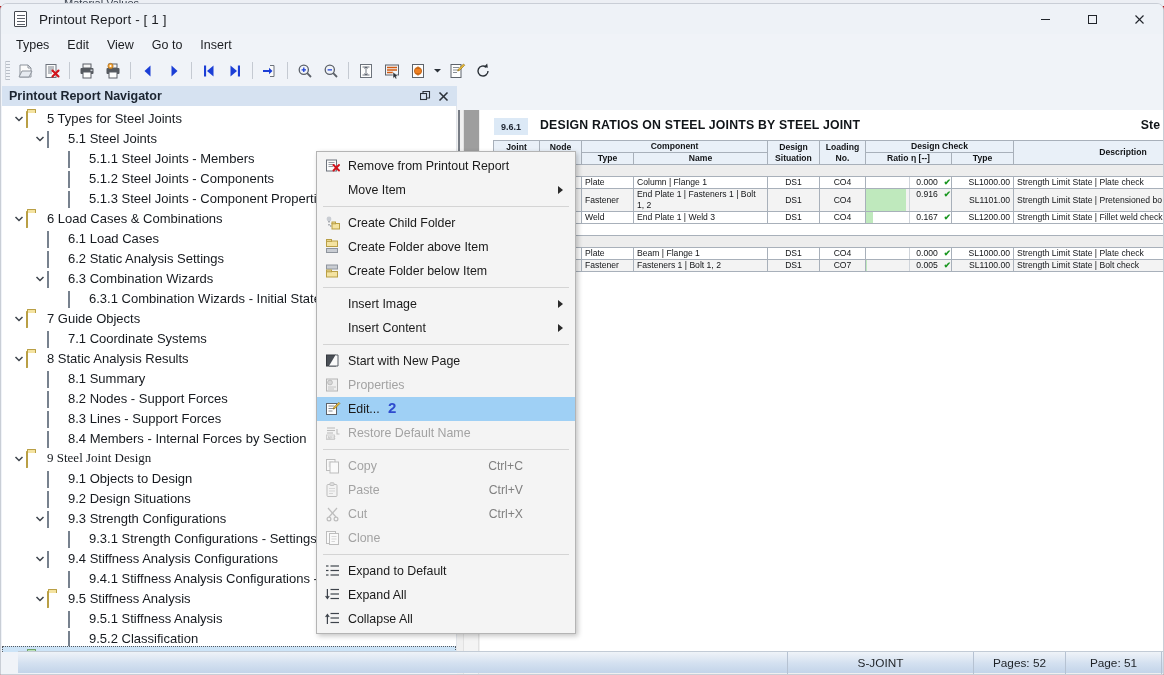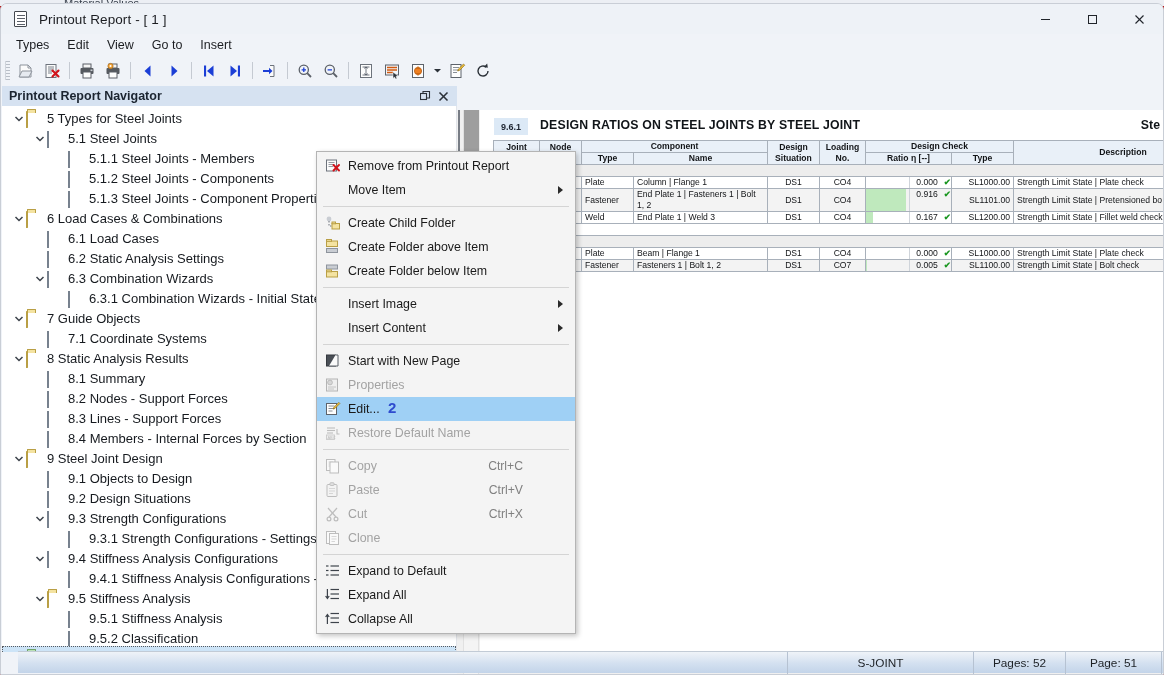--- a/index.html
+++ b/index.html
@@ -585,21 +585,21 @@
           </div>
           <div class="row" style="padding-left: 31px;">
             <span class="chev empty">
               <svg width="10" height="10" viewBox="0 0 10 10">
                 <path d="M1.5 3 L5 6.5 L8.5 3" fill="none" stroke="#3d434b" stroke-width="1.5"></path>
               </svg>
             </span>
             <span class="ico"><span class="tablico"></span></span>
             <span>8.4 Members - Internal Forces by Section</span>
           </div>
-          <div class="row" style="padding-left: 10px;">
+          <div class="row" style="padding-left: 10px; font-family: Liberation Serif, serif;">
             <span class="chev">
               <svg width="10" height="10" viewBox="0 0 10 10">
                 <path d="M1.5 3 L5 6.5 L8.5 3" fill="none" stroke="#3d434b" stroke-width="1.5"></path>
               </svg>
             </span>
             <span class="ico"><span class="folder"></span></span>
             <span>9 Steel Joint Design</span>
           </div>
           <div class="row" style="padding-left: 31px;">
             <span class="chev empty">

